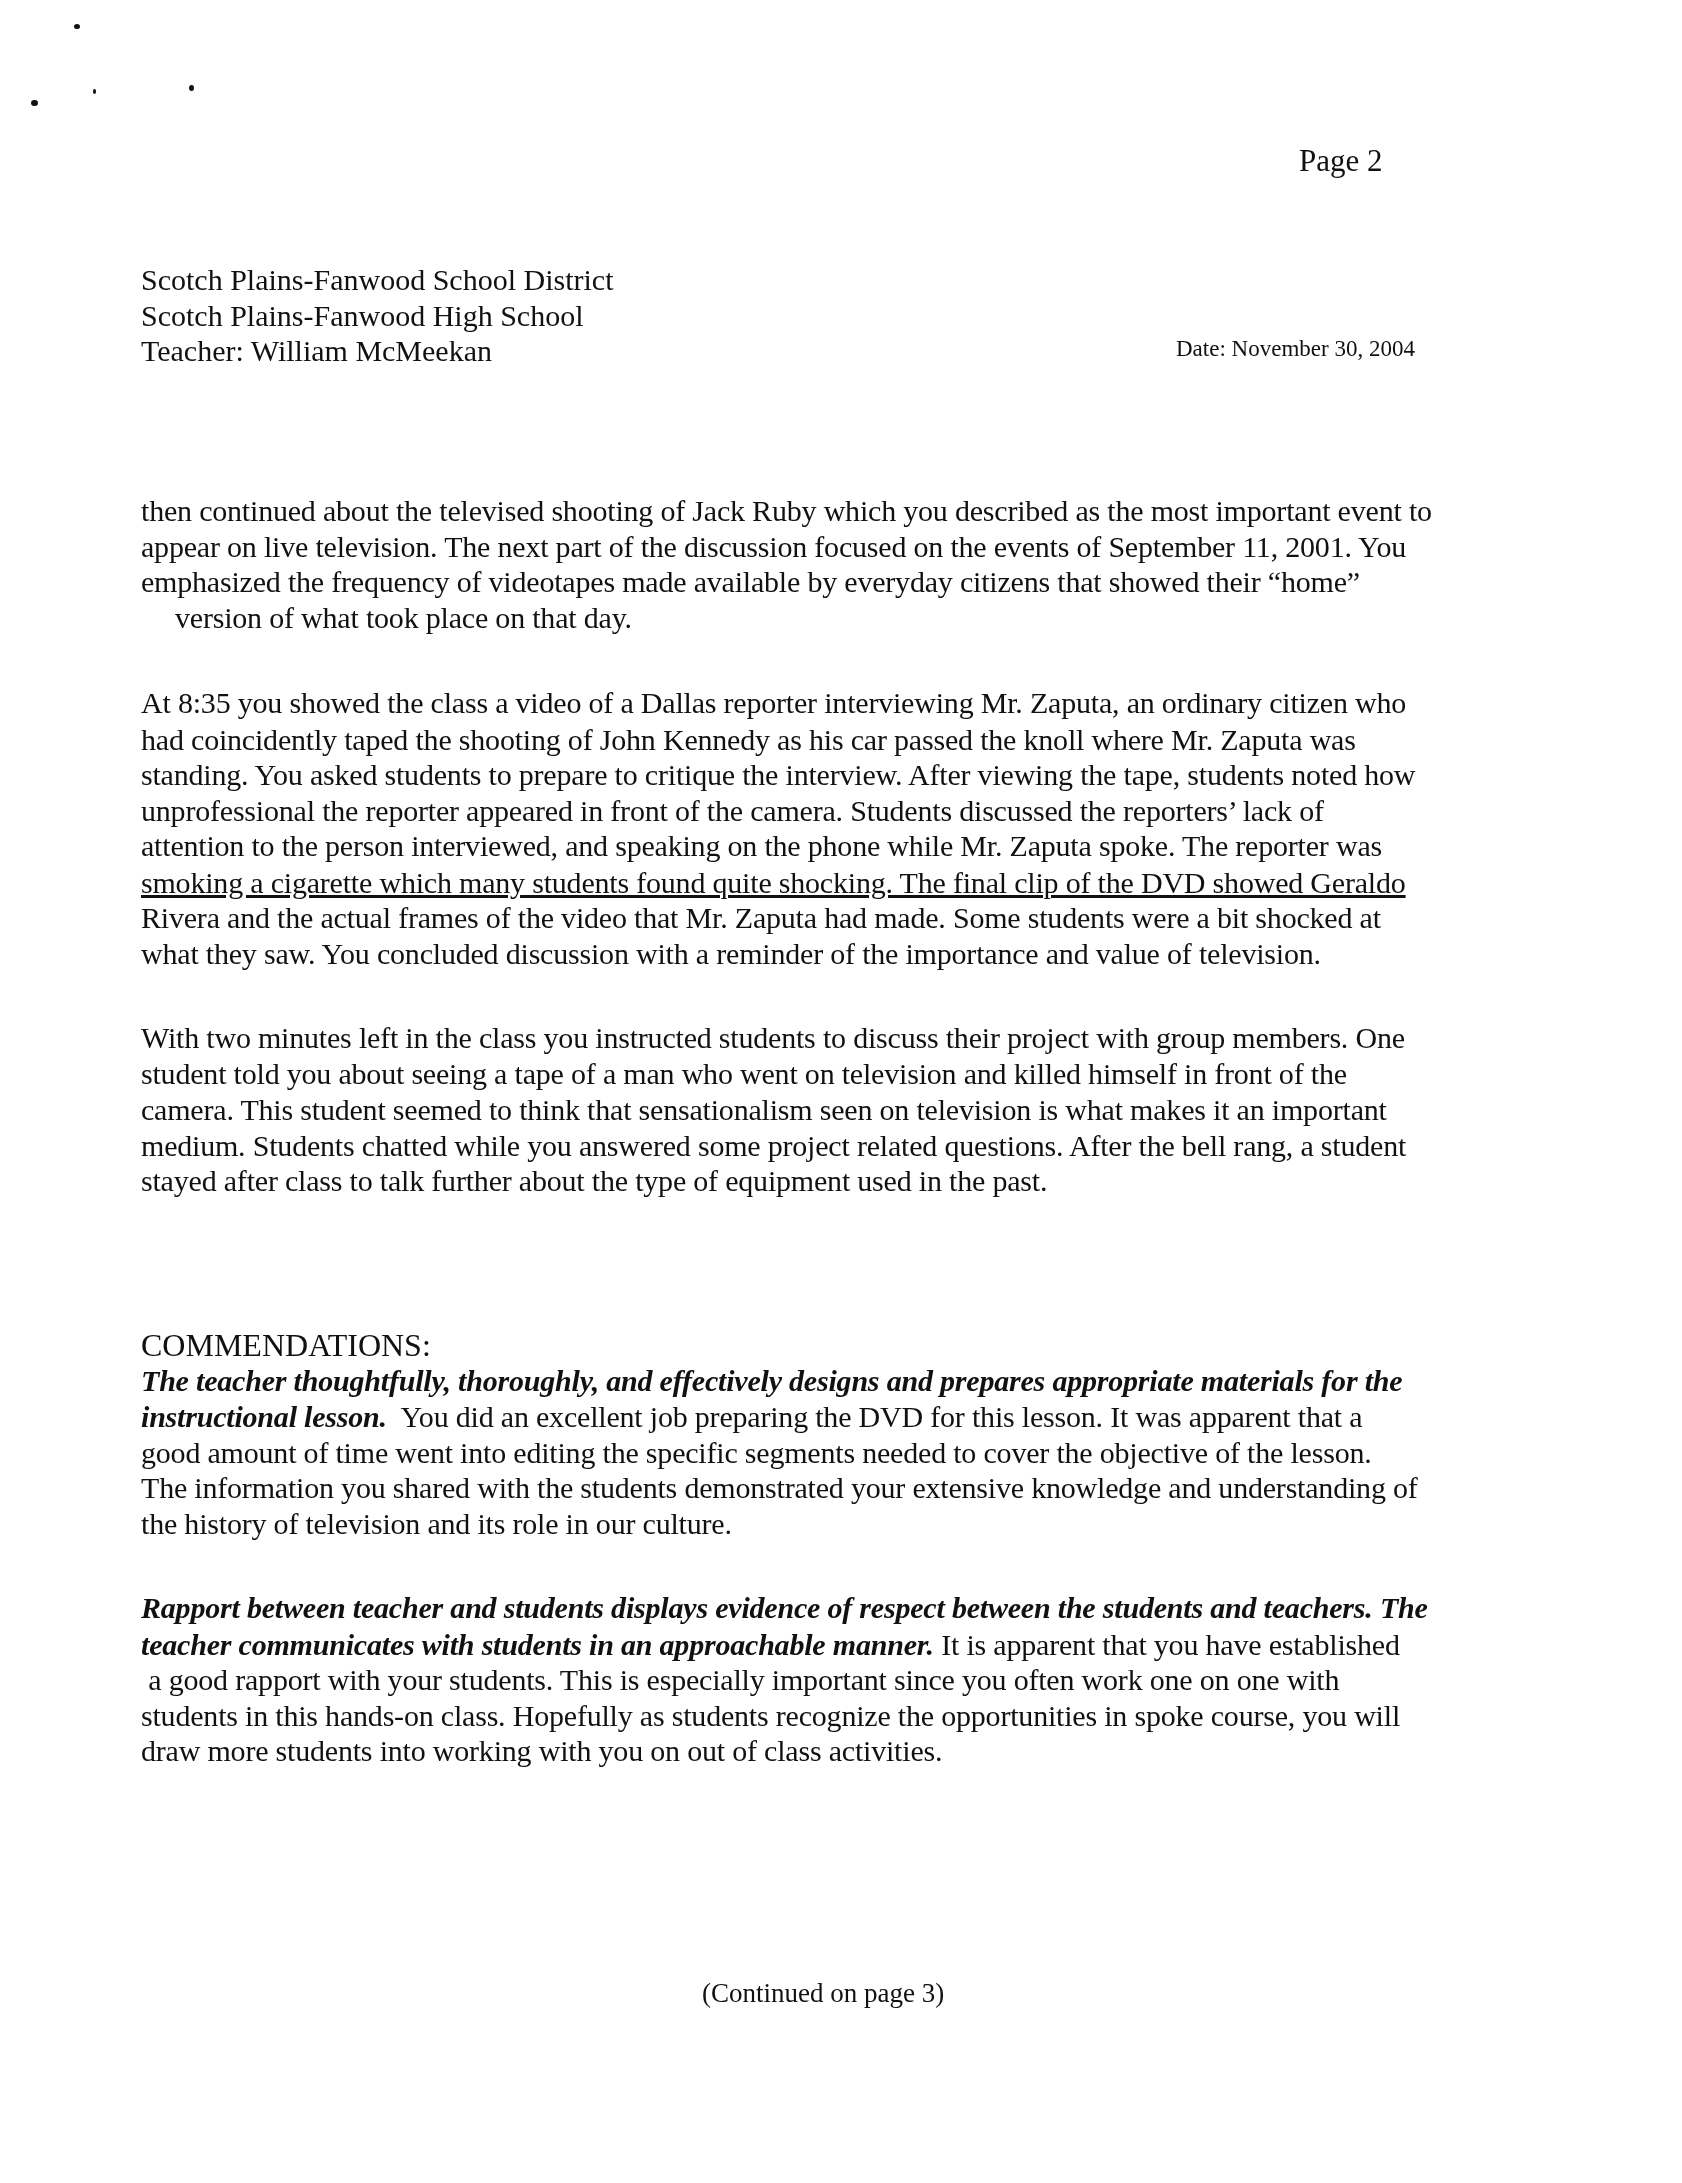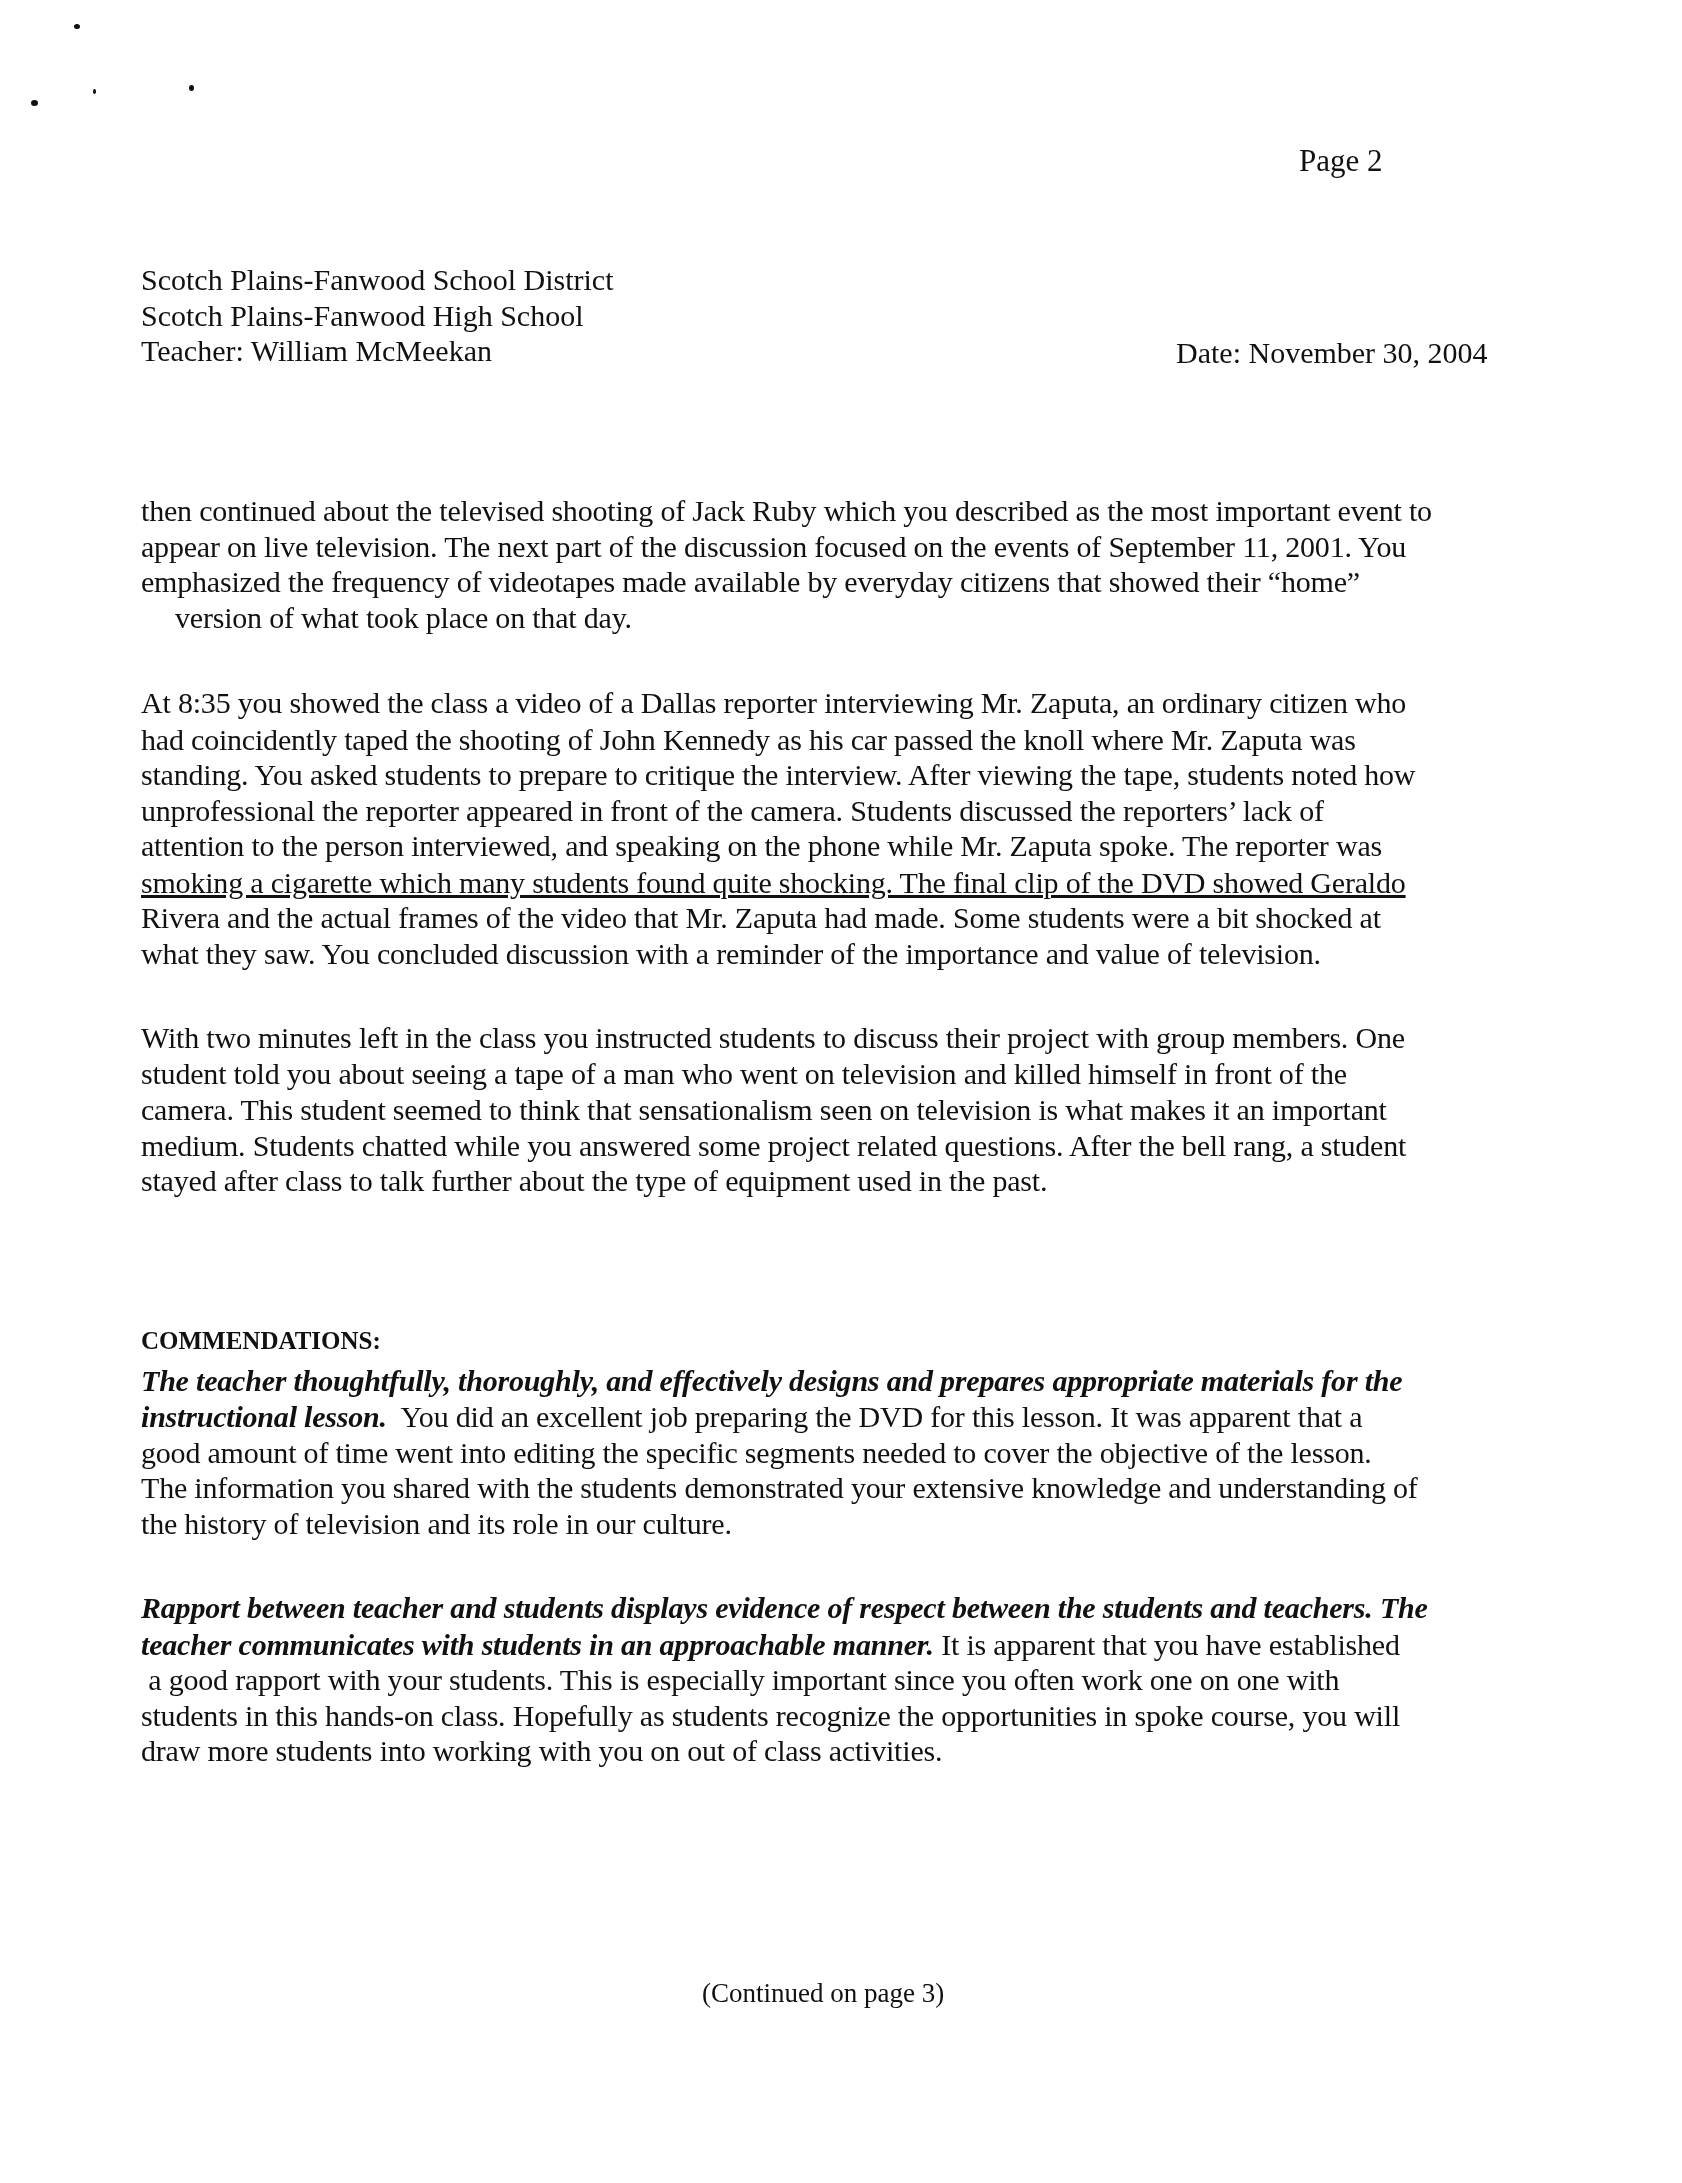--- a/index.html
+++ b/index.html
@@ -2,24 +2,24 @@
 <html style="font-size:13.5px"><head>
 <meta charset="utf-8">
 <style>
   html, body { margin:0; padding:0; background:#ffffff; }
   body { width:1682px; height:2183px; position:relative; overflow:hidden;
          font-family:"Liberation Serif", "DejaVu Serif", serif; color:#111; }
   .abs { position:absolute; white-space:nowrap; }
   .t { font-size:30px; line-height:35px; letter-spacing:-0.2px; }
   .page-num { left:1299px; top:143px; font-size:31px; }
   .hdr { left:141px; font-size:30px; line-height:35px; }
-  .date { left:1176px; top:336px; font-size:30px; }
+  .date { left:1176px; top:336px; font-size:23px; }
   .ln { left:141px; }
   .bi { font-weight:bold; font-style:italic; }
-  .heading { left:141px; top:1327px; font-size:25px; font-weight:bold; }
+  .heading { left:141px; top:1327px; font-size:32px; font-weight:normal; }
   .footer { left:702px; top:1978px; font-size:27px; }
   .speck { position:absolute; background:#111; border-radius:50%; }
 </style>
 </head>
 <body>
 
 <div class="speck" style="left:74px;top:23.5px;width:5.9px;height:5px;"></div>
 <div class="speck" style="left:31px;top:100px;width:6.7px;height:5.9px;"></div>
 <div class="speck" style="left:93px;top:89px;width:3.4px;height:5px;"></div>
 <div class="speck" style="left:189px;top:85px;width:5px;height:5.9px;"></div>

